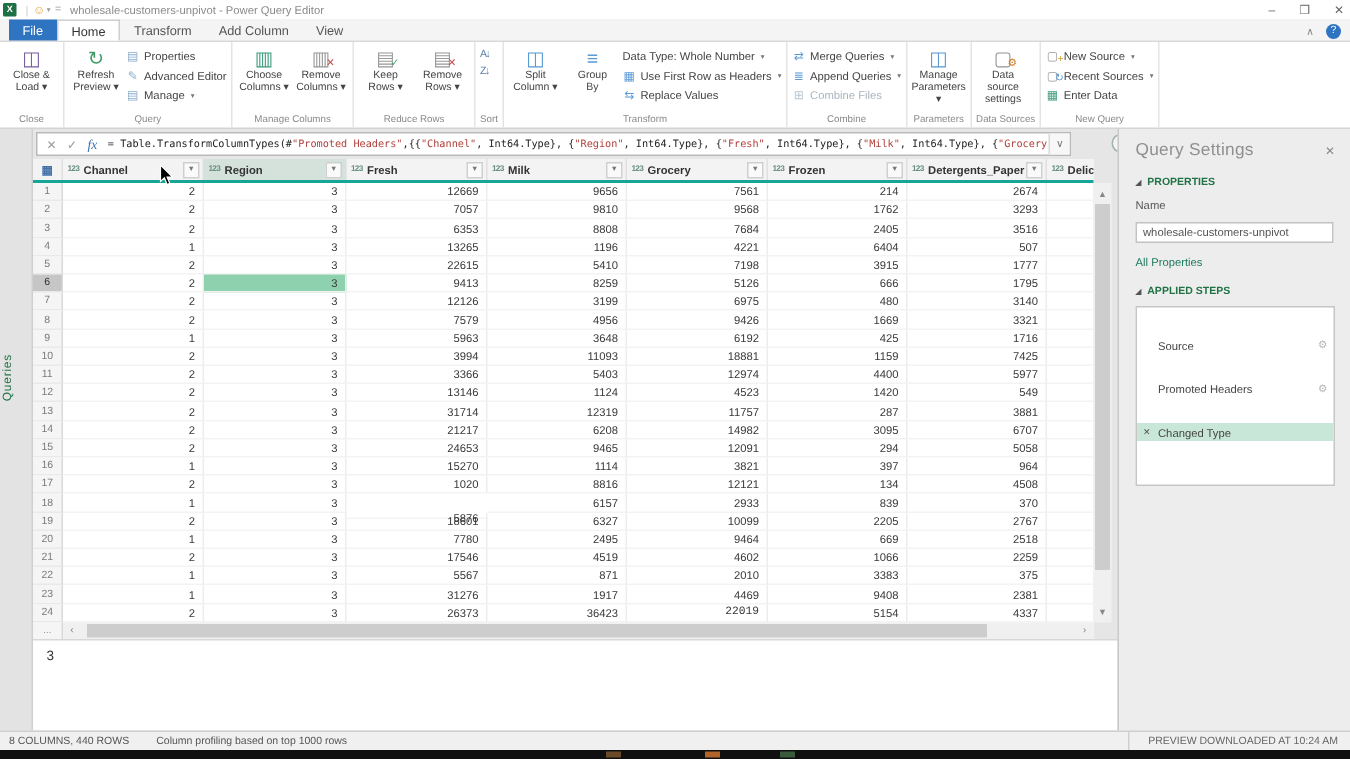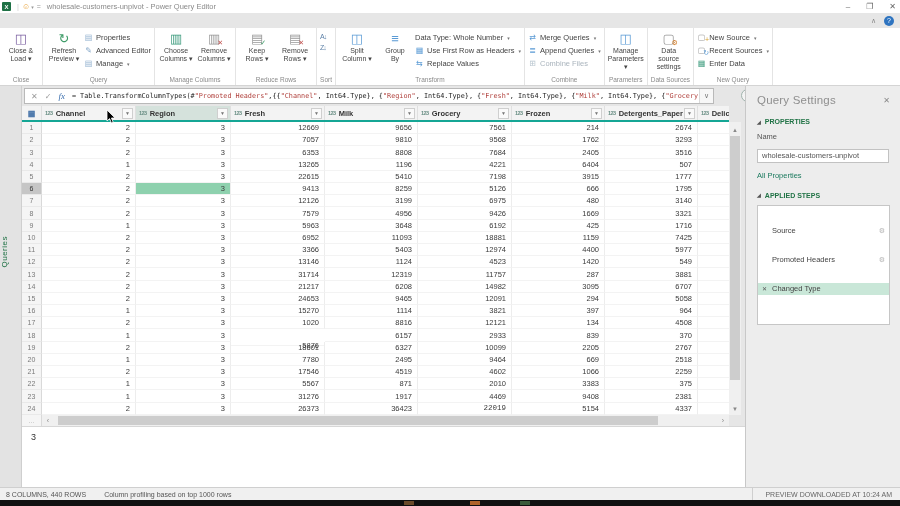--- a/index.html
+++ b/index.html
@@ -150,20 +150,27 @@
     <span class="tb-caret">▾</span>
     <span class="tb-eq">=</span>
     <span>wholesale-customers-unpivot - Power Query Editor</span>
     <div class="win-controls">
       <span>–</span>
       <span>❐</span>
       <span>✕</span>
     </div>
   </div>
 
+  <div class="tabrow" id="tabrow">
+      <div class="tab file">File</div>
+      <div class="tab active">Home</div>
+      <div class="tab">Transform</div>
+      <div class="tab">Add Column</div>
+      <div class="tab">View</div>
+    </div>
   <div class="tabrow-right">
     <span class="rib-collapse">∧</span>
     <span class="help-circle">?</span>
   </div>
 
   <div class="ribbon" id="ribbon">
       <div class="rgroup">
         <div class="rgroup-content">
           <div class="bigbtn">
             <div class="bicon" style="color: rgb(122, 95, 160);">◫</div>
@@ -491,21 +498,21 @@
           <div class="gc" style="width: 93px;">3648</div>
           <div class="gc" style="width: 94px;">6192</div>
           <div class="gc" style="width: 93px;">425</div>
           <div class="gc" style="width: 93px;">1716</div>
           <div class="gc" style="width: 94px;">750</div>
         </div>
         <div class="grow">
           <div class="rn" style="width: 20px;">10</div>
           <div class="gc" style="width: 94px;">2</div>
           <div class="gc" style="width: 95px;">3</div>
-          <div class="gc" style="width: 94px;">6952</div>
+          <div class="gc" style="width: 94px;">3994</div>
           <div class="gc" style="width: 93px;">11093</div>
           <div class="gc" style="width: 94px;">18881</div>
           <div class="gc" style="width: 93px;">1159</div>
           <div class="gc" style="width: 93px;">7425</div>
           <div class="gc" style="width: 94px;">2098</div>
         </div>
         <div class="grow">
           <div class="rn" style="width: 20px;">11</div>
           <div class="gc" style="width: 94px;">2</div>
           <div class="gc" style="width: 95px;">3</div>

